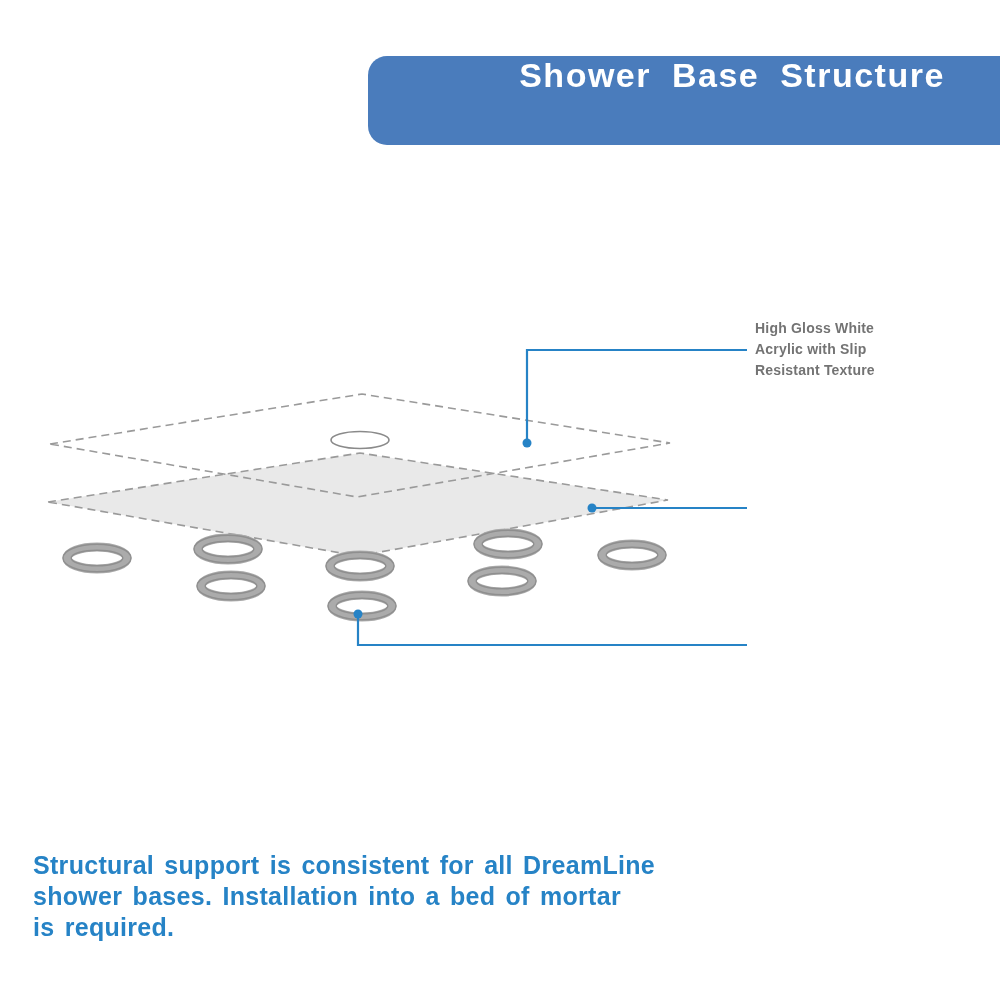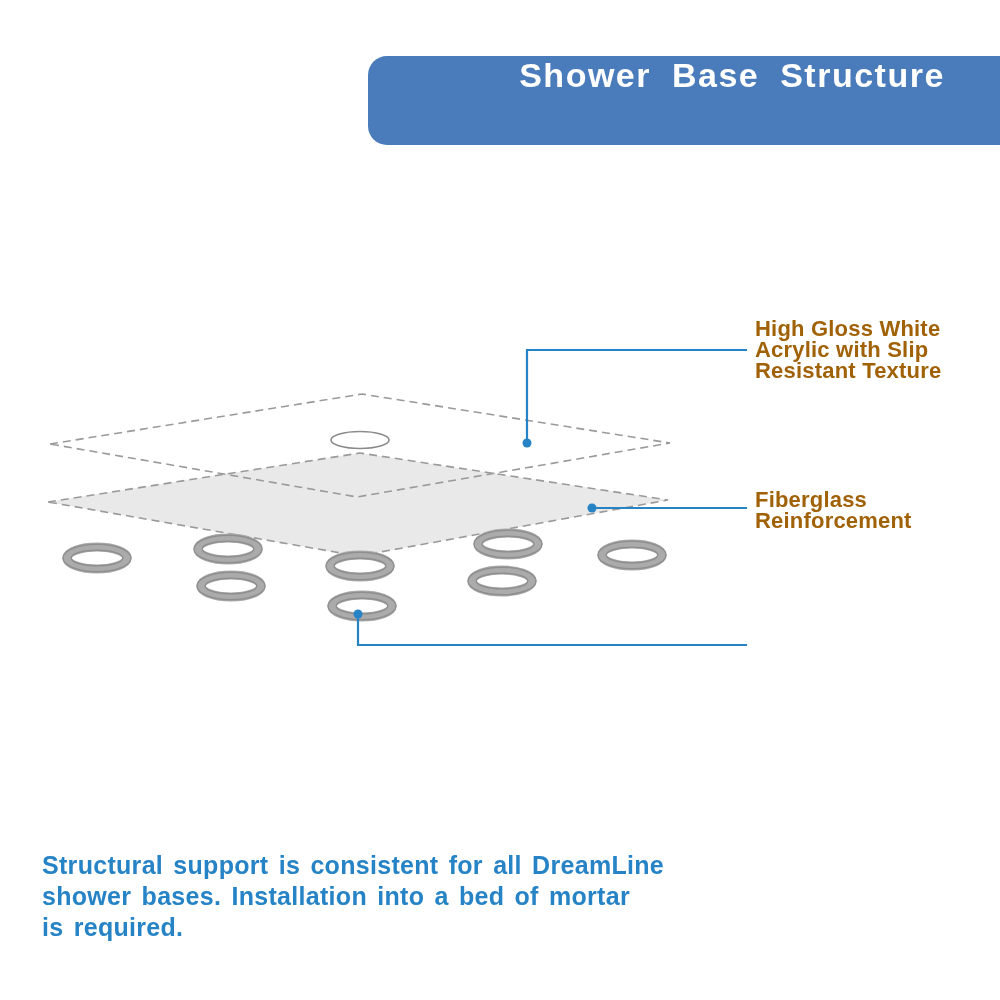--- a/index.html
+++ b/index.html
@@ -37,33 +37,33 @@
     }
     .diagram-svg {
       position: absolute;
       left: 0;
       top: 0;
       width: 1000px;
       height: 1000px;
     }
     .callout {
       position: absolute;
-      color: #a16207;
+      color: #737373;
       font-weight: bold;
-      font-size: 22px;
+      font-size: 14px;
       line-height: 21px;
       white-space: pre-line;
       letter-spacing: 0.2px;
     }
     #callout-acrylic { left: 755px; top: 318px; }
     #callout-fiberglass { left: 755px; top: 489px; }
     #callout-foundation { left: 755px; top: 633px; }
     .footer-text {
       position: absolute;
-      left: 42px;
+      left: 33px;
       top: 850px;
       width: 720px;
       color: #2683c6;
       font-weight: bold;
       font-size: 25px;
       line-height: 31px;
       white-space: pre-line;
       letter-spacing: 0.3px;
       word-spacing: 3px;
     }
@@ -112,21 +112,19 @@
 
       <path d="M747,645 L358,645 L358,617"></path>
       <circle cx="358" cy="614" r="4.5" fill="#2683c6" stroke="none"></circle>
     </g>
   </svg>
 
   <div class="callout" id="callout-acrylic">High Gloss White
 Acrylic with Slip
 Resistant Texture</div>
 
-  <div class="callout" id="callout-fiberglass">Fiberglass
-Reinforcement</div>
 
 
   <div class="footer-text">Structural support is consistent for all DreamLine
 shower bases. Installation into a bed of mortar
 is required.</div>
 
 </div>
 
 </body></html>

